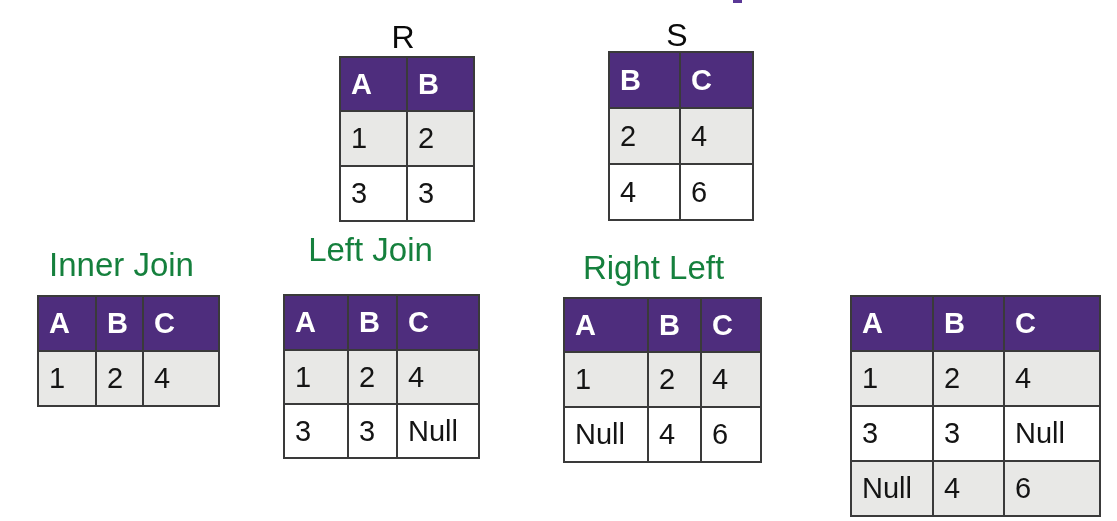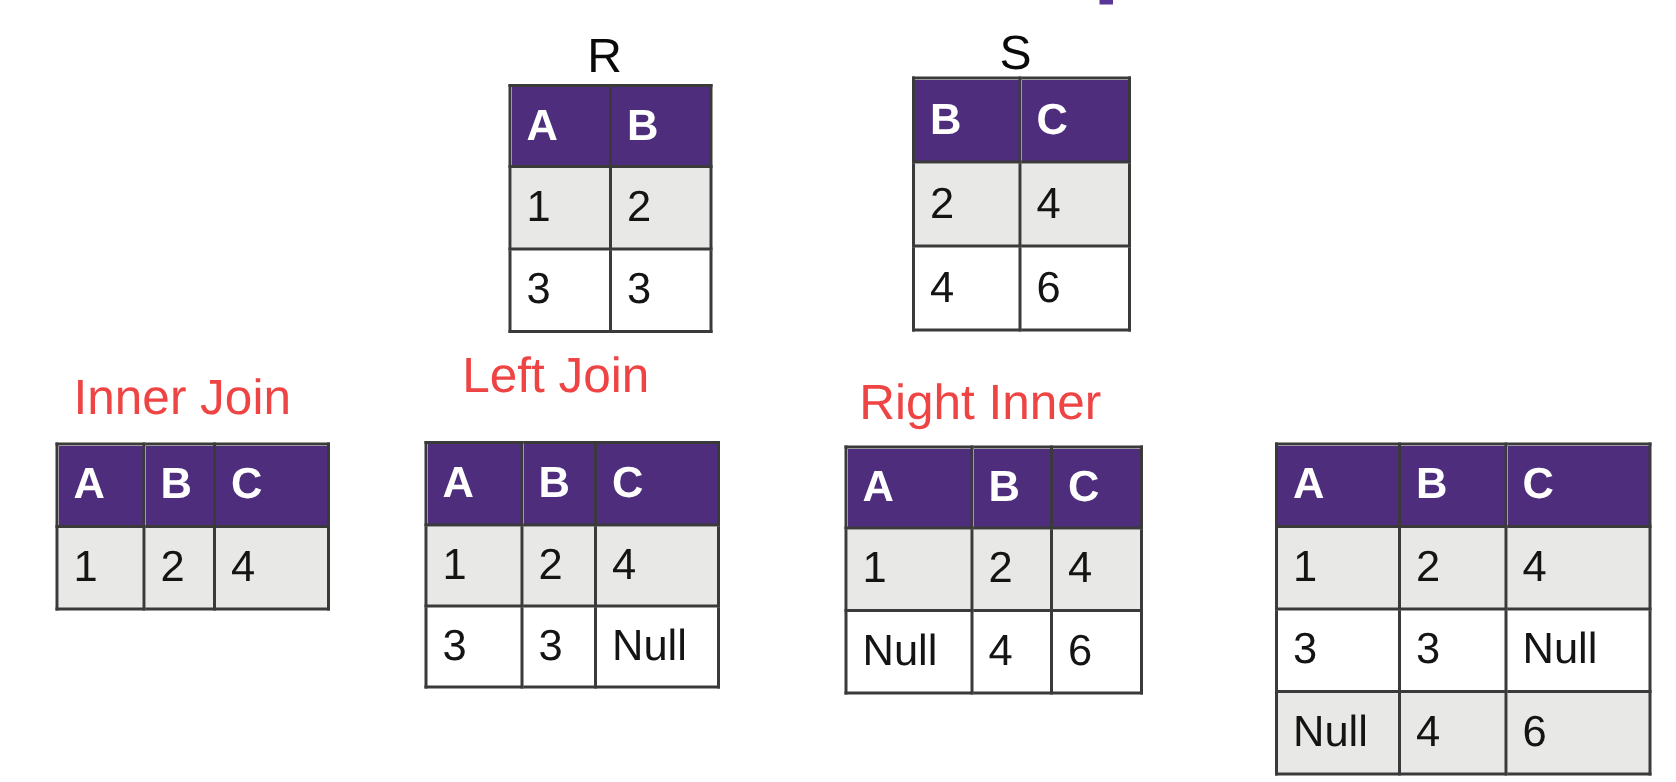--- a/index.html
+++ b/index.html
@@ -19,21 +19,21 @@
   }
 
   .src-title {
     position: absolute;
     color: #0a0a0a;
     font-size: 32px; line-height: 36px;
     text-align: center;
   }
   .join-title {
     position: absolute;
-    color: #ef4444;
+    color: #15803d;
     font-size: 33px; line-height: 36px;
     text-align: center;
     white-space: nowrap;
   }
 
   table.jt {
     position: absolute;
     border-collapse: collapse;
     table-layout: fixed;
     background: #ffffff;
@@ -159,21 +159,21 @@
       <td>4</td>
     </tr>
     <tr class="plain">
       <td>3</td>
       <td>3</td>
       <td>Null</td>
     </tr>
   </tbody>
     </table>
 
-  <div class="join-title" style="left:555px; top:250px; width:197px;">Right Inner</div>
+  <div class="join-title" style="left:555px; top:250px; width:197px;">Right Left</div>
   <table class="jt t-rt" style="left:563px; top:297px; width:197px;">
     <colgroup>
         <col style="width:84px">
         <col style="width:53px">
         <col style="width:60px">
       </colgroup>
     <tbody>
         <tr class="hdr">
       <th>A</th>
       <th>B</th>

